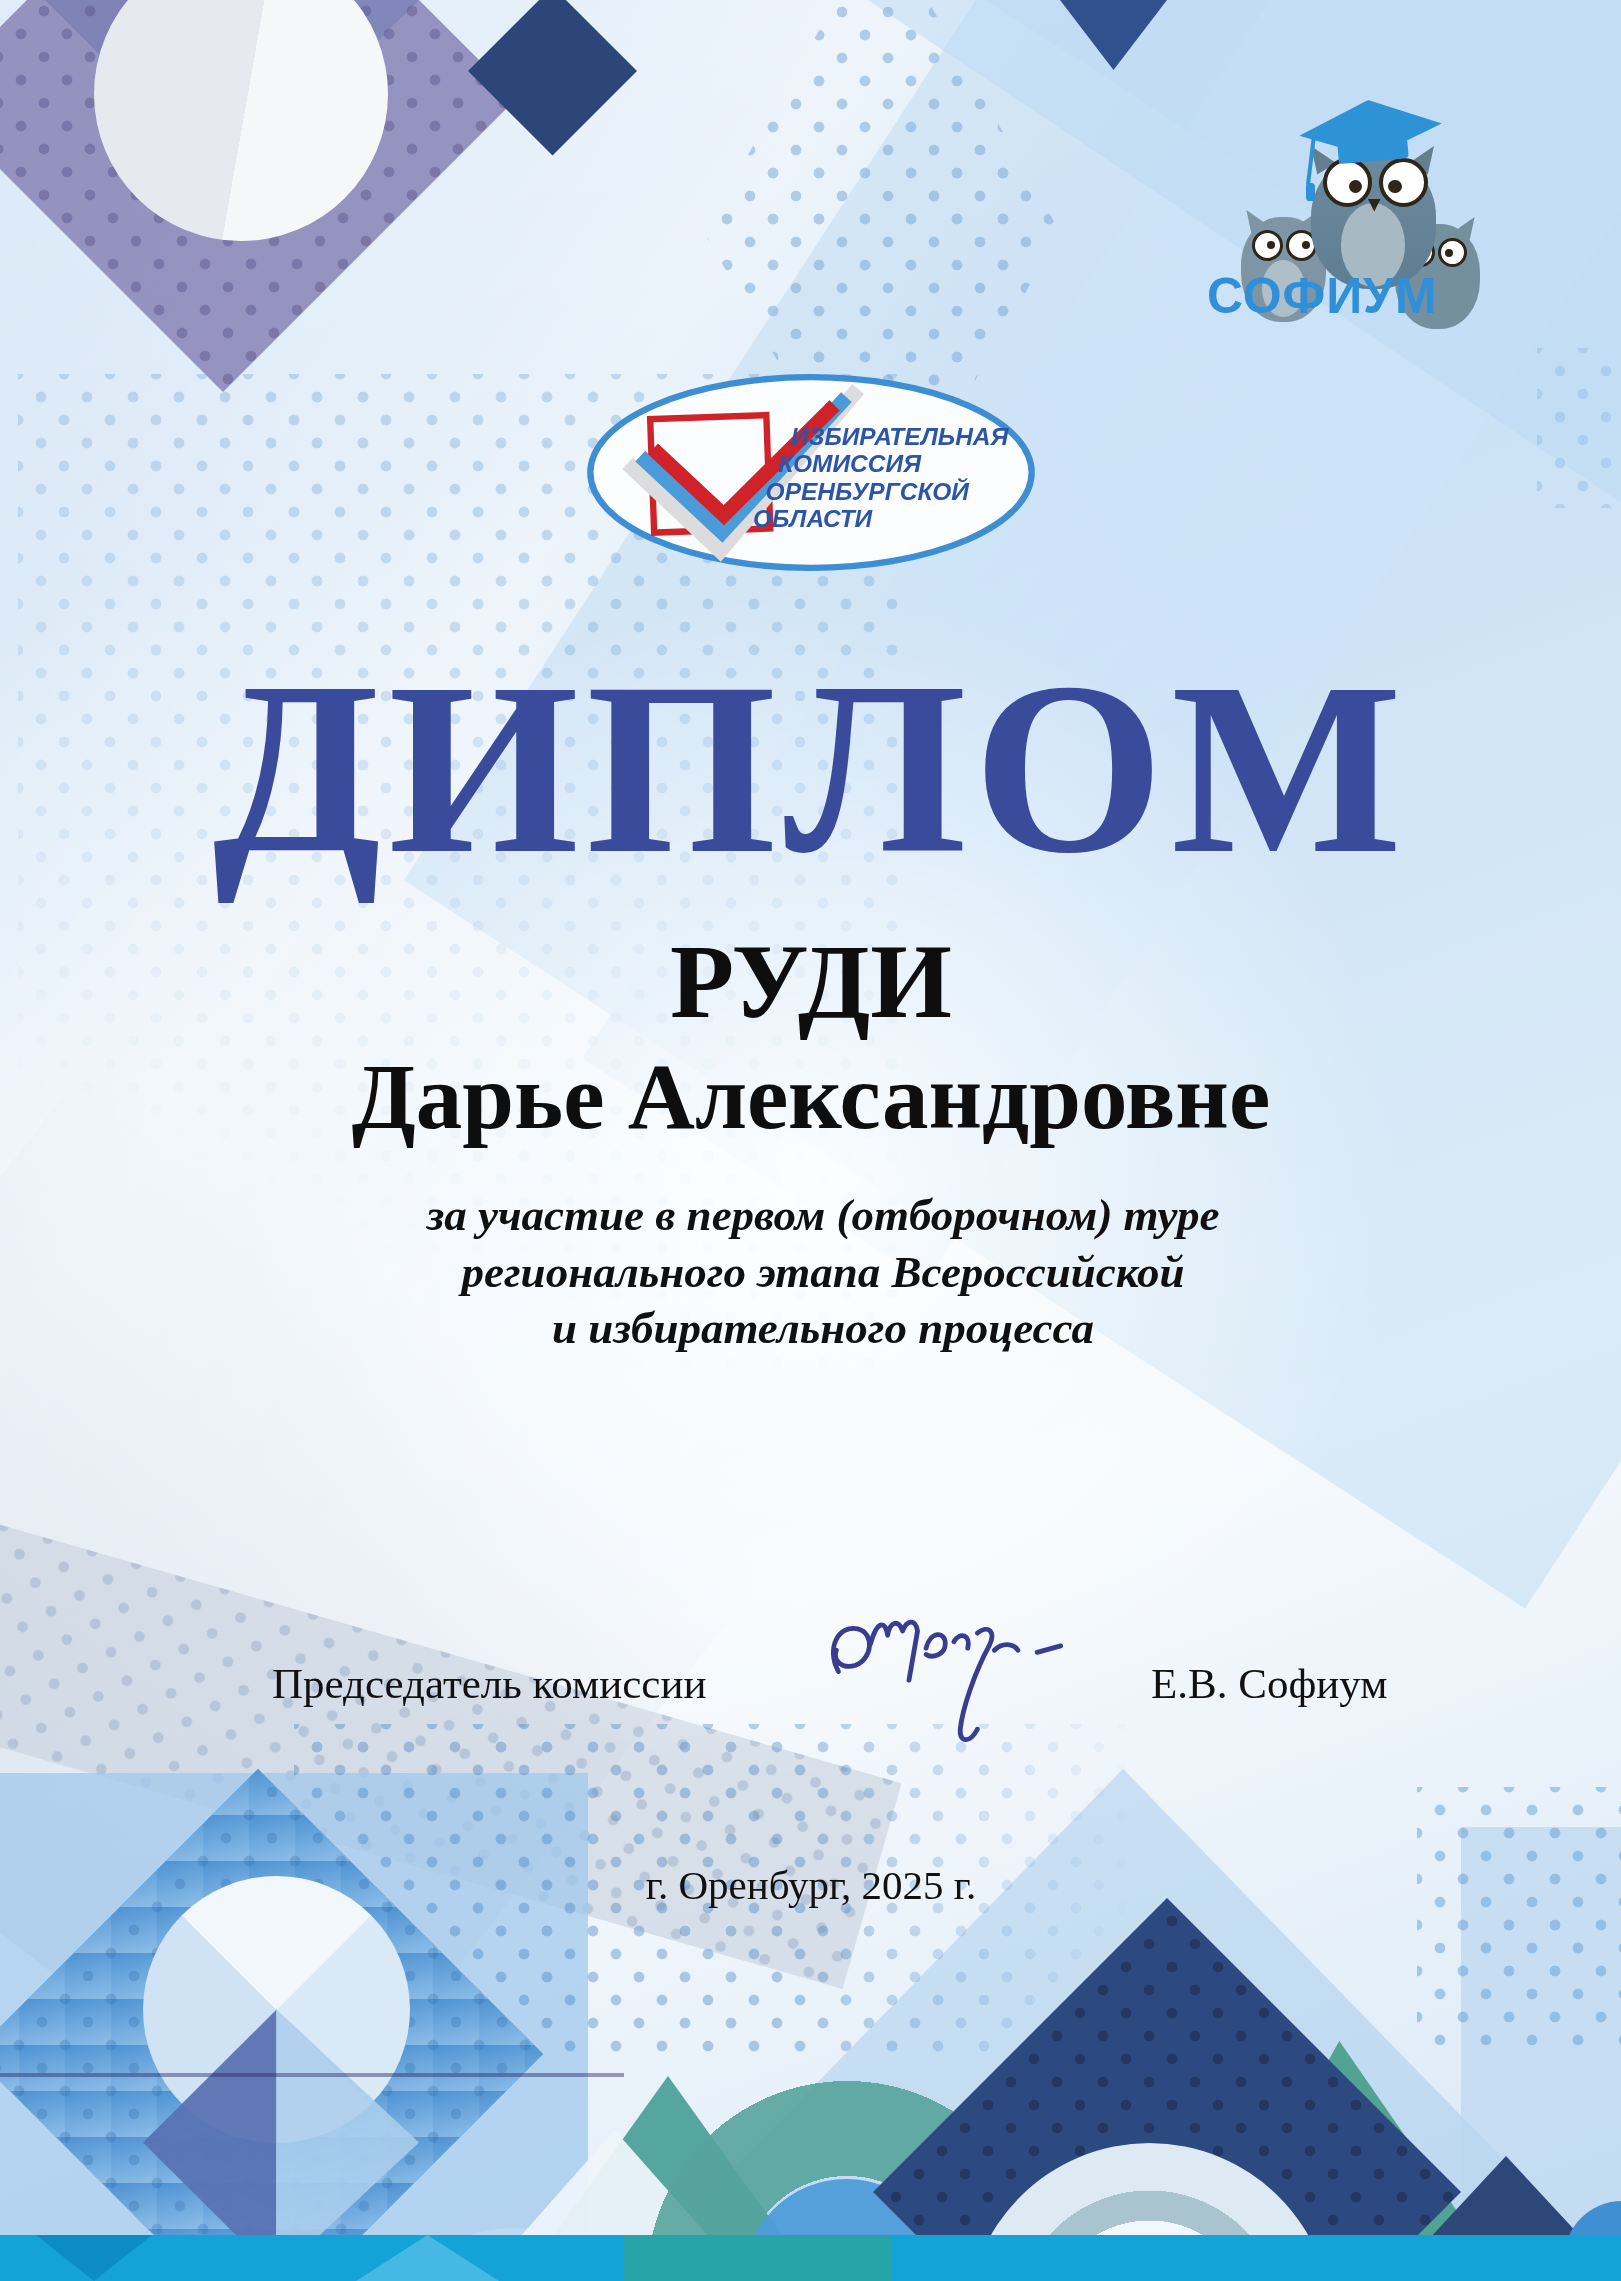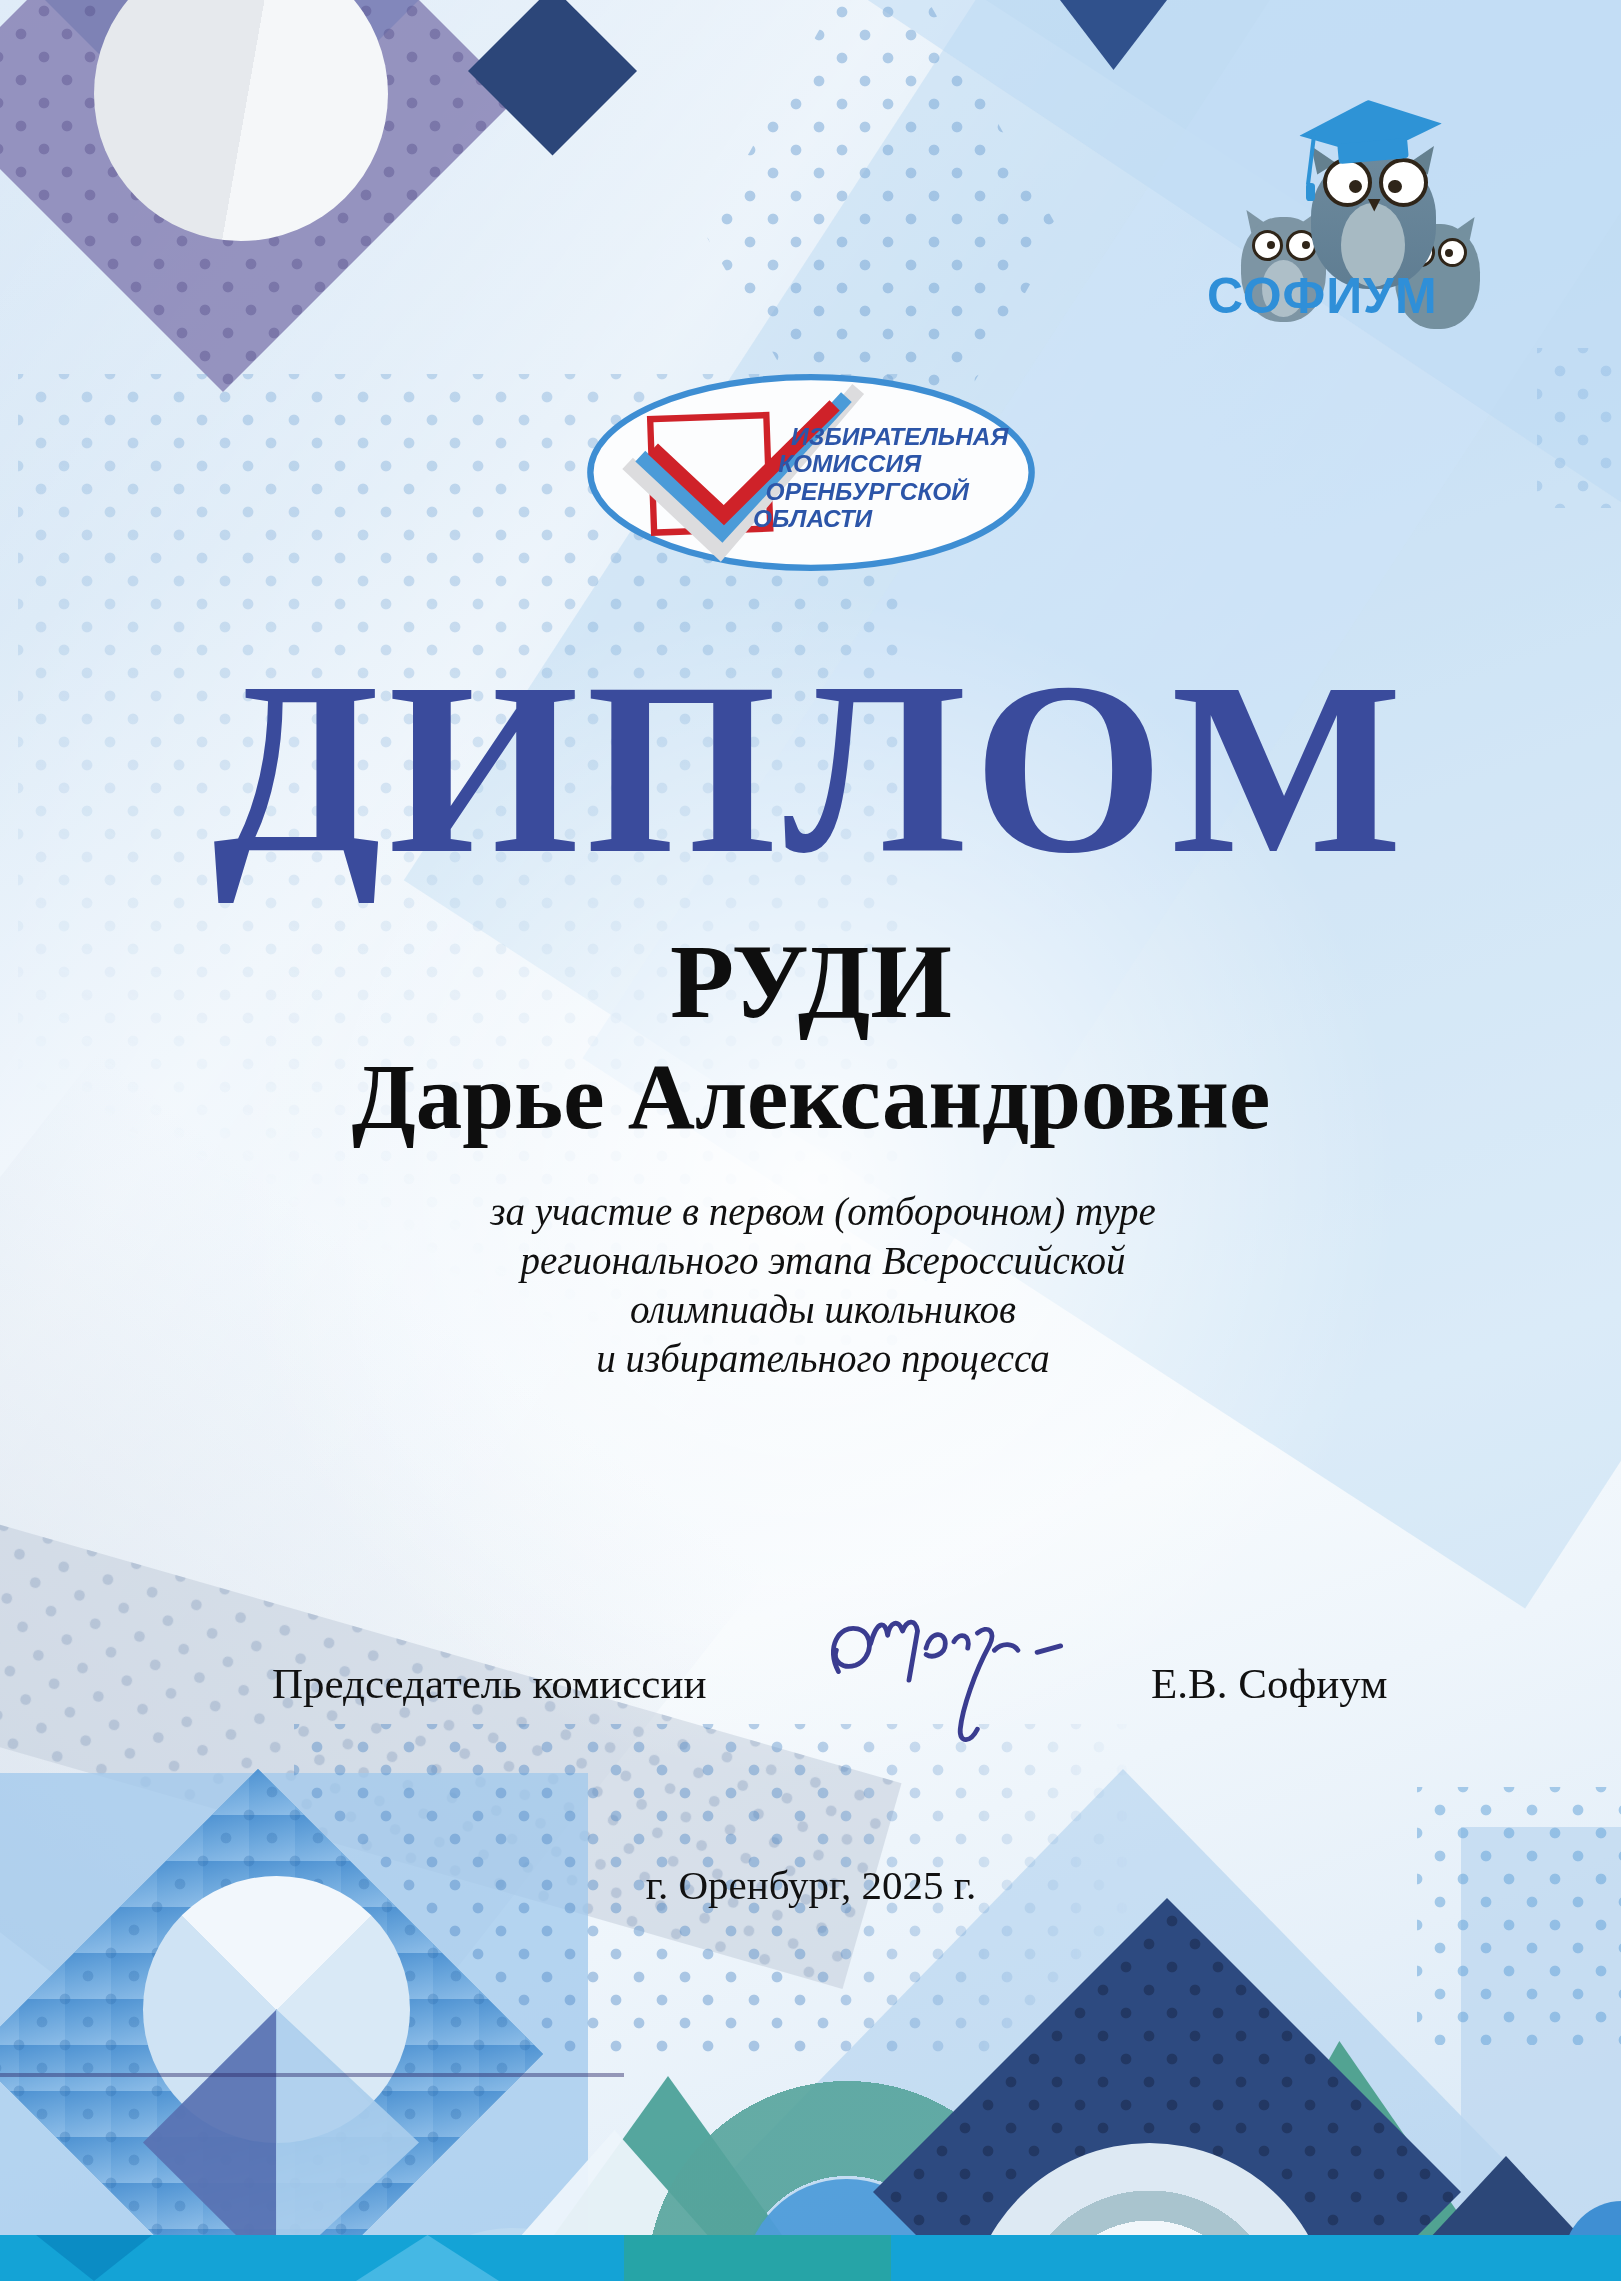--- a/index.html
+++ b/index.html
@@ -12,21 +12,21 @@
            background-size:46px 46px,46px 46px;background-position:0 0,23px 23px;}
   .diamond{clip-path:polygon(50% 0,100% 50%,50% 100%,0 50%);}
   .tri-up{clip-path:polygon(50% 0,0 100%,100% 100%);}
   .tri-down{clip-path:polygon(0 0,100% 0,50% 100%);}
   .serif{font-family:"Liberation Serif",serif;}
   .sans{font-family:"Liberation Sans",sans-serif;}
   .center{left:0;width:100%;text-align:center;}
   .title{color:#3a4b9c;font-weight:bold;font-size:245px;letter-spacing:7.1px;line-height:1;}
   .surname{color:#0e0e0e;font-weight:bold;font-size:105px;line-height:1;}
   .namepat{color:#0e0e0e;font-weight:bold;font-size:93px;line-height:1;}
-  .desc{color:#101010;font-weight:normal;font-style:italic;font-size:39px;line-height:1.26;margin-left:24px;}
+  .desc{color:#101010;font-weight:bold;font-style:italic;font-size:45px;line-height:1.26;margin-left:24px;}
   .sig-label{color:#111;font-size:43px;}
   .footer-text{color:#111;font-size:41px;}
   .wordmark{color:#2f8fd8;font-weight:bold;font-size:50px;letter-spacing:0.9px;}
   .owl-part{position:absolute;}
 </style>
 </head>
 <body>
 
 <div class="page">
 
@@ -159,21 +159,20 @@
   </svg>
 
   <div class="abs center surname serif" style="top:929px;">РУДИ</div>
 
   <div class="abs center title serif" style="top:646px;">ДИПЛОМ</div>
   <div class="abs center namepat serif" style="top:1050px;">Дарье Александровне</div>
 
   <div class="abs center" style="top:1187px;">
     <div class="desc">за участие в первом (отборочном) туре</div>
     <div class="desc">регионального этапа Всероссийской</div>
-    <div class="desc">олимпиады школьников</div>
     <div class="desc">и избирательного процесса</div>
   </div>
 
   <div class="abs sig-label serif" style="left:272px;top:1659px;">Председатель комиссии</div>
 
   <svg class="abs" style="left:815px;top:1588px;" width="267" height="165" viewBox="0 0 250 154">
     <g fill="none" stroke="#3a3c90" stroke-width="4.5" stroke-linecap="round" stroke-linejoin="round">
       <path d="M22 78 C10 56 22 34 40 38 C56 42 54 66 38 72 C26 76 16 68 20 58"></path>
       <path d="M52 52 C58 30 66 30 68 44 C70 32 78 28 82 40 C86 30 94 28 96 40 L88 86"></path>
       <path d="M104 56 C108 40 122 40 122 52 C122 62 110 66 104 62"></path>

